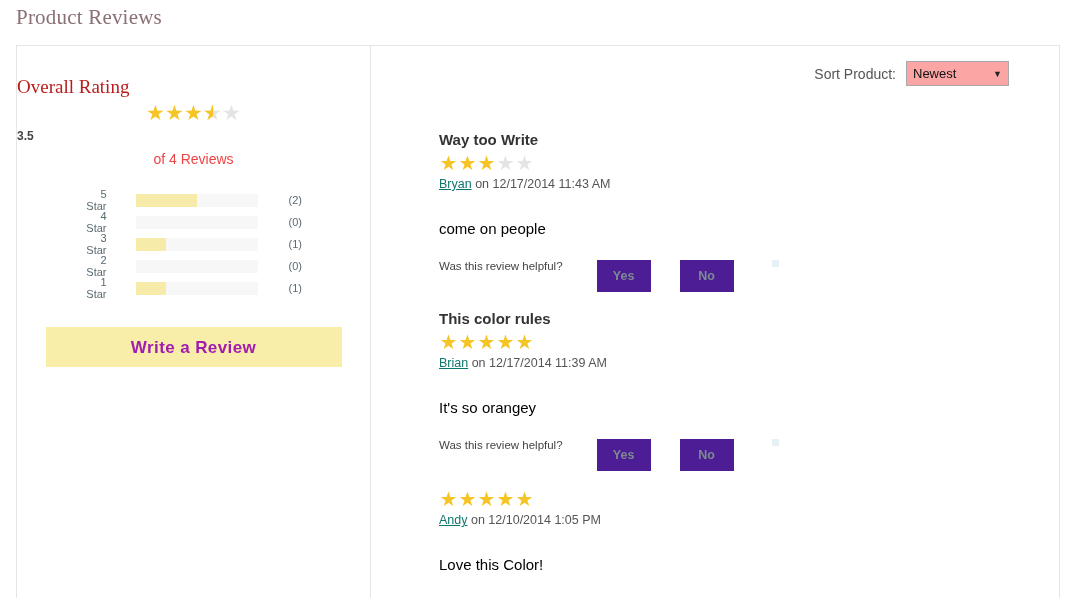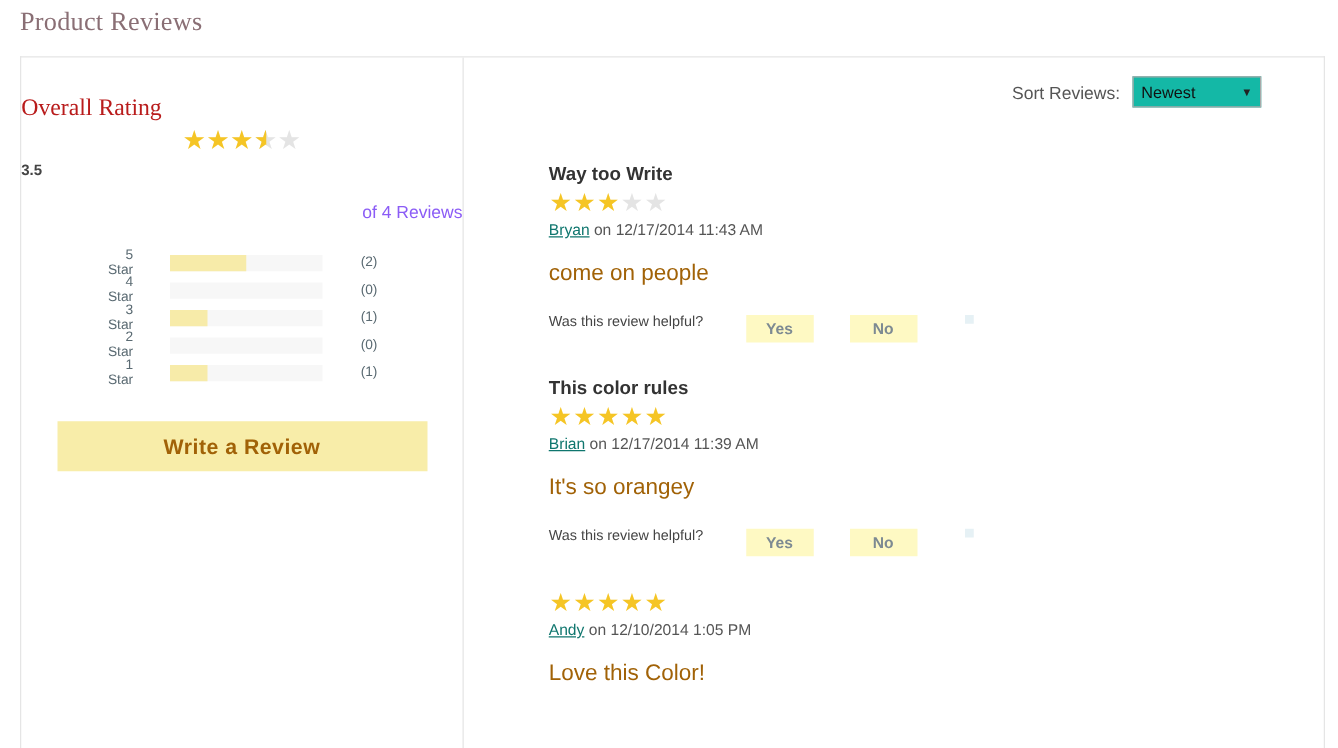--- a/index.html
+++ b/index.html
@@ -66,24 +66,24 @@
     overflow: hidden;
     color: #f5c525;
   }
   .avg-score {
     font-size: 12px;
     font-weight: bold;
     color: #444;
     margin-top: 6px;
   }
   .of-reviews {
-    text-align: right;
+    text-align: center;
     font-size: 14px;
-    color: #8b5cf6;
-    margin-top: 18px;
+    color: #ef4444;
+    margin-top: 8px;
   }
 
   .bars {
     margin: 22px auto 0 auto;
     width: 230px;
   }
   .bar-row {
     display: flex;
     align-items: center;
     height: 22px;
@@ -106,21 +106,21 @@
   .bar-count { width: 30px; padding-left: 10px; color: #5a6a72; }
 
   .write-review-btn {
     display: block;
     margin: 28px auto 0 auto;
     width: 296px;
     height: 40px;
     line-height: 40px;
     background: #f8eda9;
     border: none;
-    color: #a16207;
+    color: #a21caf;
     font-family: "Liberation Sans", sans-serif;
     font-size: 17px;
     font-weight: bold;
     letter-spacing: 0.4px;
     text-align: center;
     cursor: pointer;
   }
 
   
   .reviews-col {
@@ -133,21 +133,21 @@
     right: 50px; top: 15px;
     display: flex;
     align-items: center;
     font-size: 14px;
     color: #555;
   }
   .sort-label { margin-right: 10px; }
   .sort-select {
     width: 103px; height: 25px;
     border: 1px solid #a9a9a9;
-    background: #14b8a6;
+    background: #fca5a5;
     font-size: 13px;
     color: #111;
     font-family: "Liberation Sans", sans-serif;
     padding: 0 18px 0 6px;
     position: relative;
     line-height: 23px;
     cursor: pointer;
   }
   .sort-select .caret {
     position: absolute;
@@ -170,39 +170,39 @@
   .review-meta {
     font-size: 12.5px;
     color: #555;
     margin-top: 3px;
   }
   .review-author {
     color: #0f766e;
     text-decoration: underline;
   }
   .review-body {
-    font-size: 18px;
-    color: #a16207;
-    margin-top: 17px;
+    font-size: 15px;
+    color: #000000;
+    margin-top: 29px;
   }
   .helpful-row {
     display: flex;
     align-items: flex-start;
     margin-top: 23px;
     height: 24px;
     gap: 16px;
   }
   .helpful-label {
     font-size: 11.5px;
     color: #444;
     margin-right: 18px;
   }
   .helpful-btn {
-    width: 54px; height: 22px;
-    background: #fef9c3;
+    width: 54px; height: 32px;
+    background: #4c1d95;
     border: none;
     color: #7d8a92;
     font-weight: bold;
     font-size: 12.5px;
     font-family: "Liberation Sans", sans-serif;
     margin-right: 13px;
     cursor: pointer;
   }
   .helpful-icon {
     width: 7px; height: 7px;
@@ -261,21 +261,21 @@
           </div>
           <div class="bar-count">(1)</div>
         </div>
       </div>
 
     <button class="write-review-btn">Write a Review</button>
   </div>
 
   <div class="reviews-col">
     <div class="sort-bar">
-      <span class="sort-label">Sort Reviews:</span>
+      <span class="sort-label">Sort Product:</span>
       <div class="sort-select">
         <span>Newest</span>
         <span class="caret">▼</span>
       </div>
     </div>
 
     <div class="review-list" id="review-list">
         <div class="review">
           <div class="review-title">Way too Write</div>
           <div class="review-stars"><span class="star full">★</span><span class="star full">★</span><span class="star full">★</span><span class="star">★</span><span class="star">★</span></div>

